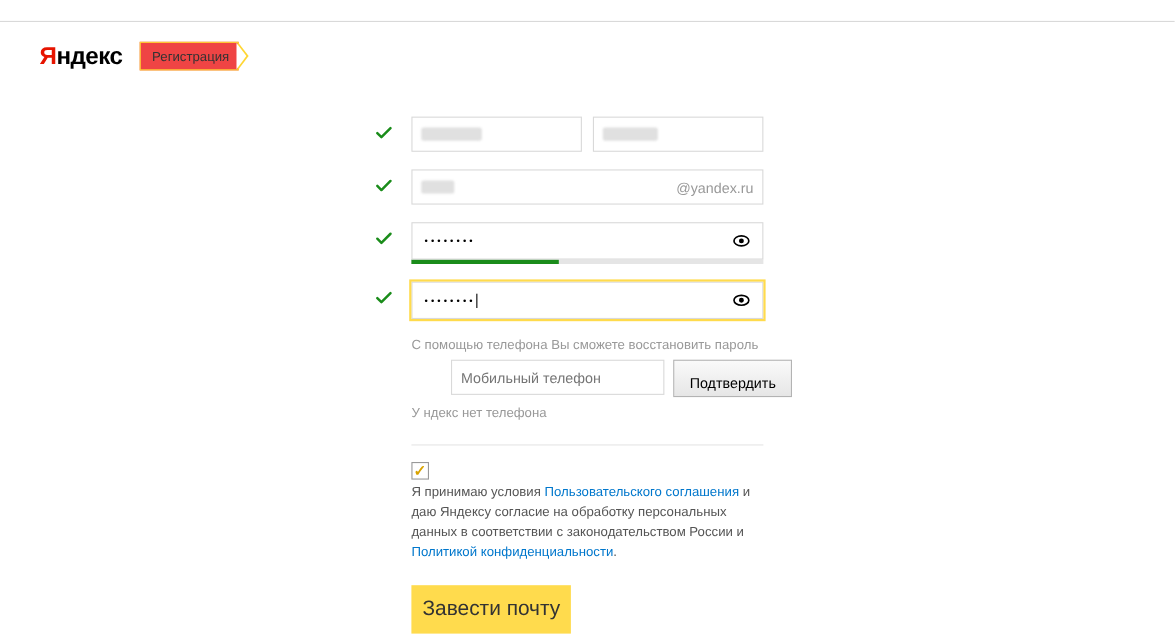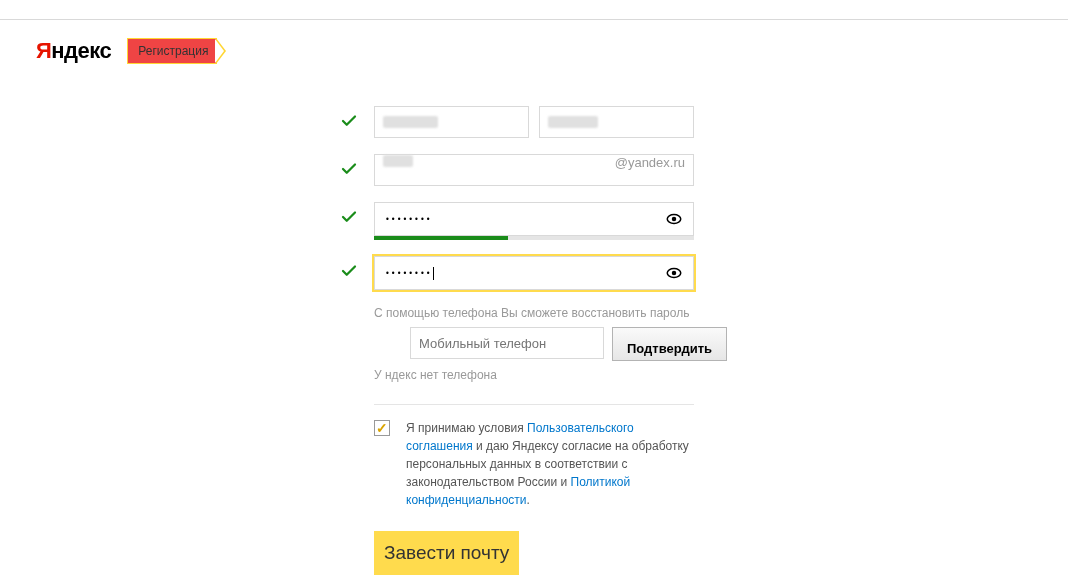--- a/index.html
+++ b/index.html
@@ -14,37 +14,37 @@
 .reg-tag::after { content: ""; position: absolute; right: -10px; top: -1px; width: 0; height: 0; border-top: 13px solid transparent; border-bottom: 13px solid transparent; border-left: 10px solid #ffd633; }
 .reg-tag::before { content: ""; position: absolute; right: -8px; top: 0; width: 0; height: 0; border-top: 12px solid transparent; border-bottom: 12px solid transparent; border-left: 9px solid #fff; z-index: 1; }
 .form { width: 320px; margin: 42px auto 0; position: relative; }
 .row { position: relative; margin-bottom: 16px; }
 .check { position: absolute; left: -34px; top: 6px; width: 18px; height: 18px; }
 .check svg { width: 18px; height: 18px; display: block; }
 .pair { display: flex; gap: 10px; }
 .field { height: 32px; border: 1px solid #d9d9d9; padding: 0 8px; font-size: 13px; background: #fff; width: 100%; }
 .field.short { width: 50%; }
 .blurred { height: 12px; background: #e0e0e0; border-radius: 2px; filter: blur(1px); }
-.login-wrap { display: flex; align-items: flex-start; height: 32px; border: 1px solid #d9d9d9; padding: 0 8px; }
+.login-wrap { display: flex; align-items: center; height: 32px; border: 1px solid #d9d9d9; padding: 0 8px; }
 .login-wrap .blurred { width: 30px; }
 .login-suffix { margin-left: auto; color: #999; font-size: 13px; }
 .pw-wrap { display: flex; align-items: center; height: 34px; border: 1px solid #d9d9d9; padding: 0 10px; position: relative; }
 .pw-wrap.focused { outline: 2px solid #ffdb4d; outline-offset: 0; }
 .pw-dots { font-family: monospace; letter-spacing: 1px; color: #000; font-size: 8px; }
 .eye { margin-left: auto; cursor: pointer; }
 .eye svg { width: 18px; height: 18px; display: block; }
 .strength { height: 4px; background: #e5e5e5; margin-top: 0; }
 .strength .fill { height: 100%; background: #1a8c1a; width: 42%; }
 .helper { color: #999; font-size: 12px; margin-bottom: 7px; }
 .phone-row { display: flex; gap: 8px; margin-bottom: 7px; margin-left: 36px; }
 .phone-field { flex: 1; height: 32px; border: 1px solid #d9d9d9; padding: 0 8px; font-size: 13px; color: #999; }
-.btn-confirm { height: 34px; padding: 13px 14px; border: 1px solid #b3b3b3; background: linear-gradient(#fafafa, #e6e6e6); font-size: 13px; cursor: pointer; font-weight: bold; }
+.btn-confirm { height: 34px; padding: 13px 14px; border: 1px solid #b3b3b3; background: linear-gradient(#fafafa, #e6e6e6); font-size: 13px; cursor: pointer; }
 .no-phone { color: #999; font-size: 12px; }
 .divider { height: 1px; background: #e5e5e5; margin: 22px 0 14px; }
-.terms-row { display: flex; align-items: flex-start; gap: 16px; font-size: 12px; line-height: 1.5; color: #555; }
+.terms-row { display: flex; align-items: flex-start; gap: 2px; font-size: 12px; line-height: 1.5; color: #555; flex-direction: column; }
 .terms-check { width: 16px; height: 16px; border: 1px solid #999; background: #fff; flex-shrink: 0; position: relative; margin-top: 1px; }
 .terms-check::after { content: "✓"; position: absolute; left: 1px; top: -3px; font-size: 14px; font-weight: bold; color: #d9a300; }
 .terms-text a { color: #0077cc; text-decoration: none; }
 .btn-submit { margin-top: 22px; height: 44px; padding: 0 10px; background: #ffdb4d; border: none; font-size: 19px; color: #333; cursor: pointer; }
 .cursor-blink { display: inline-block; width: 1px; height: 13px; background: #000; vertical-align: middle; margin-left: 1px; }
 </style>
 </head>
 <body>
 
 <div class="page">

